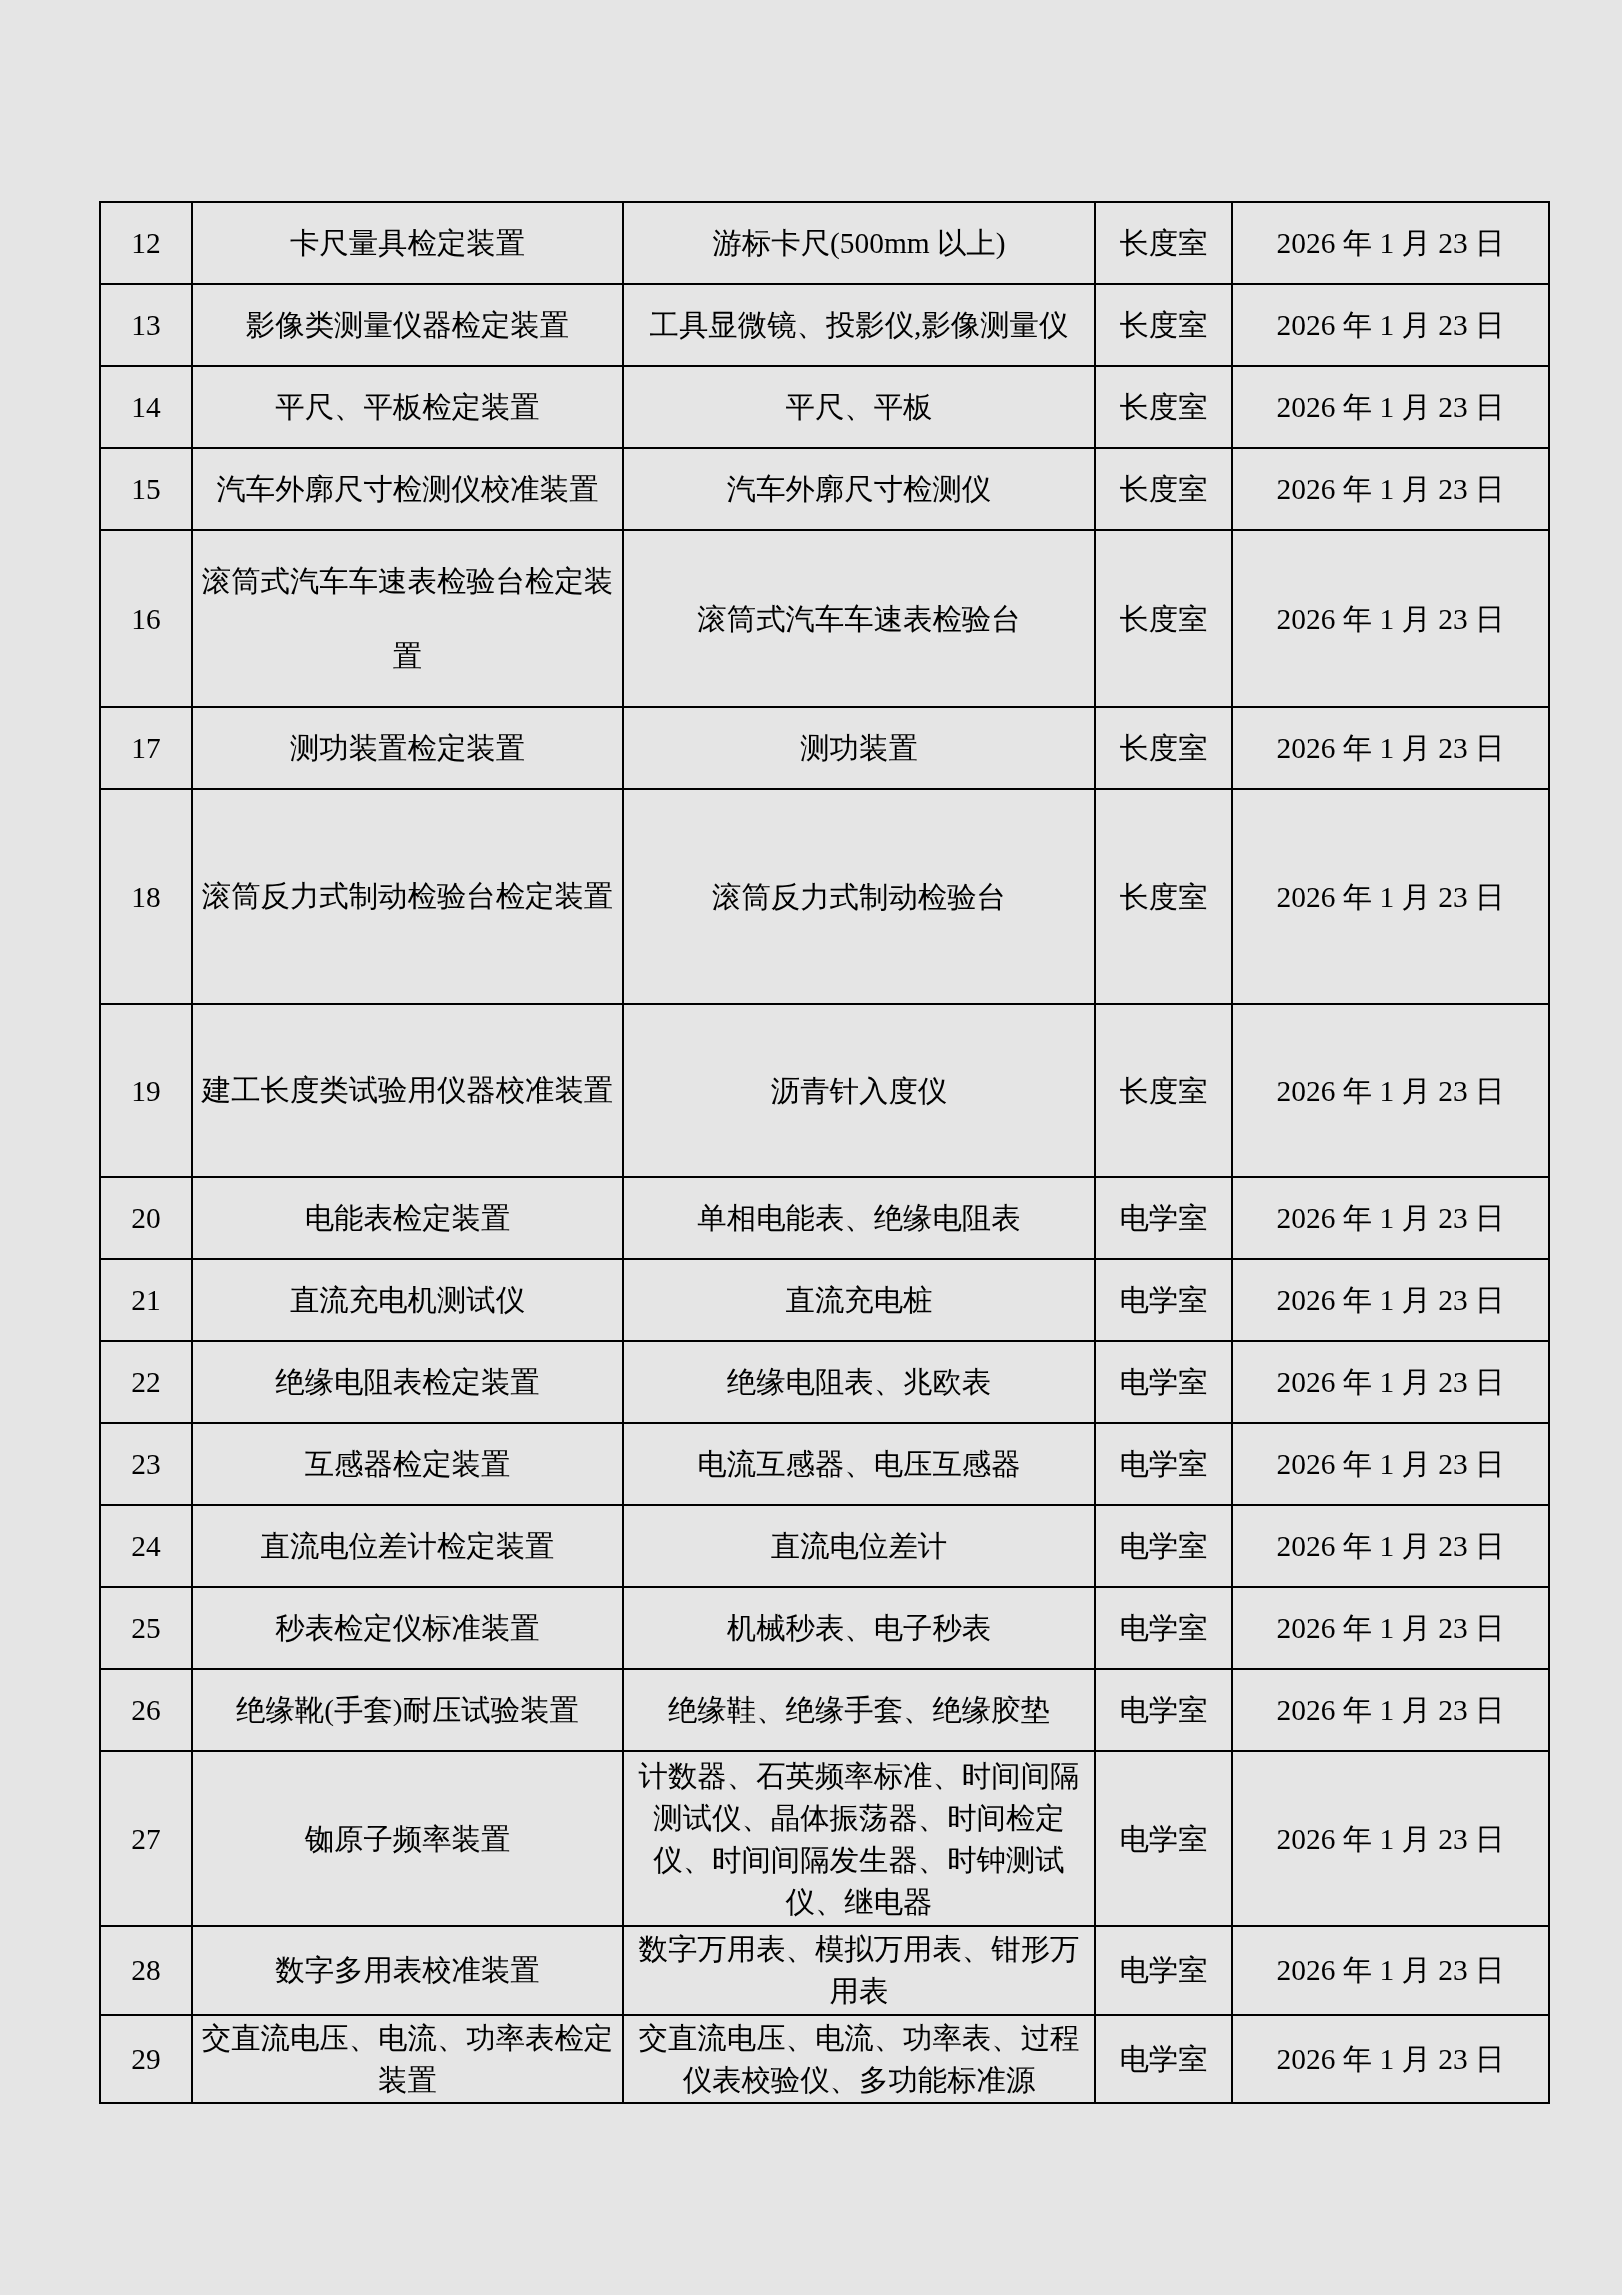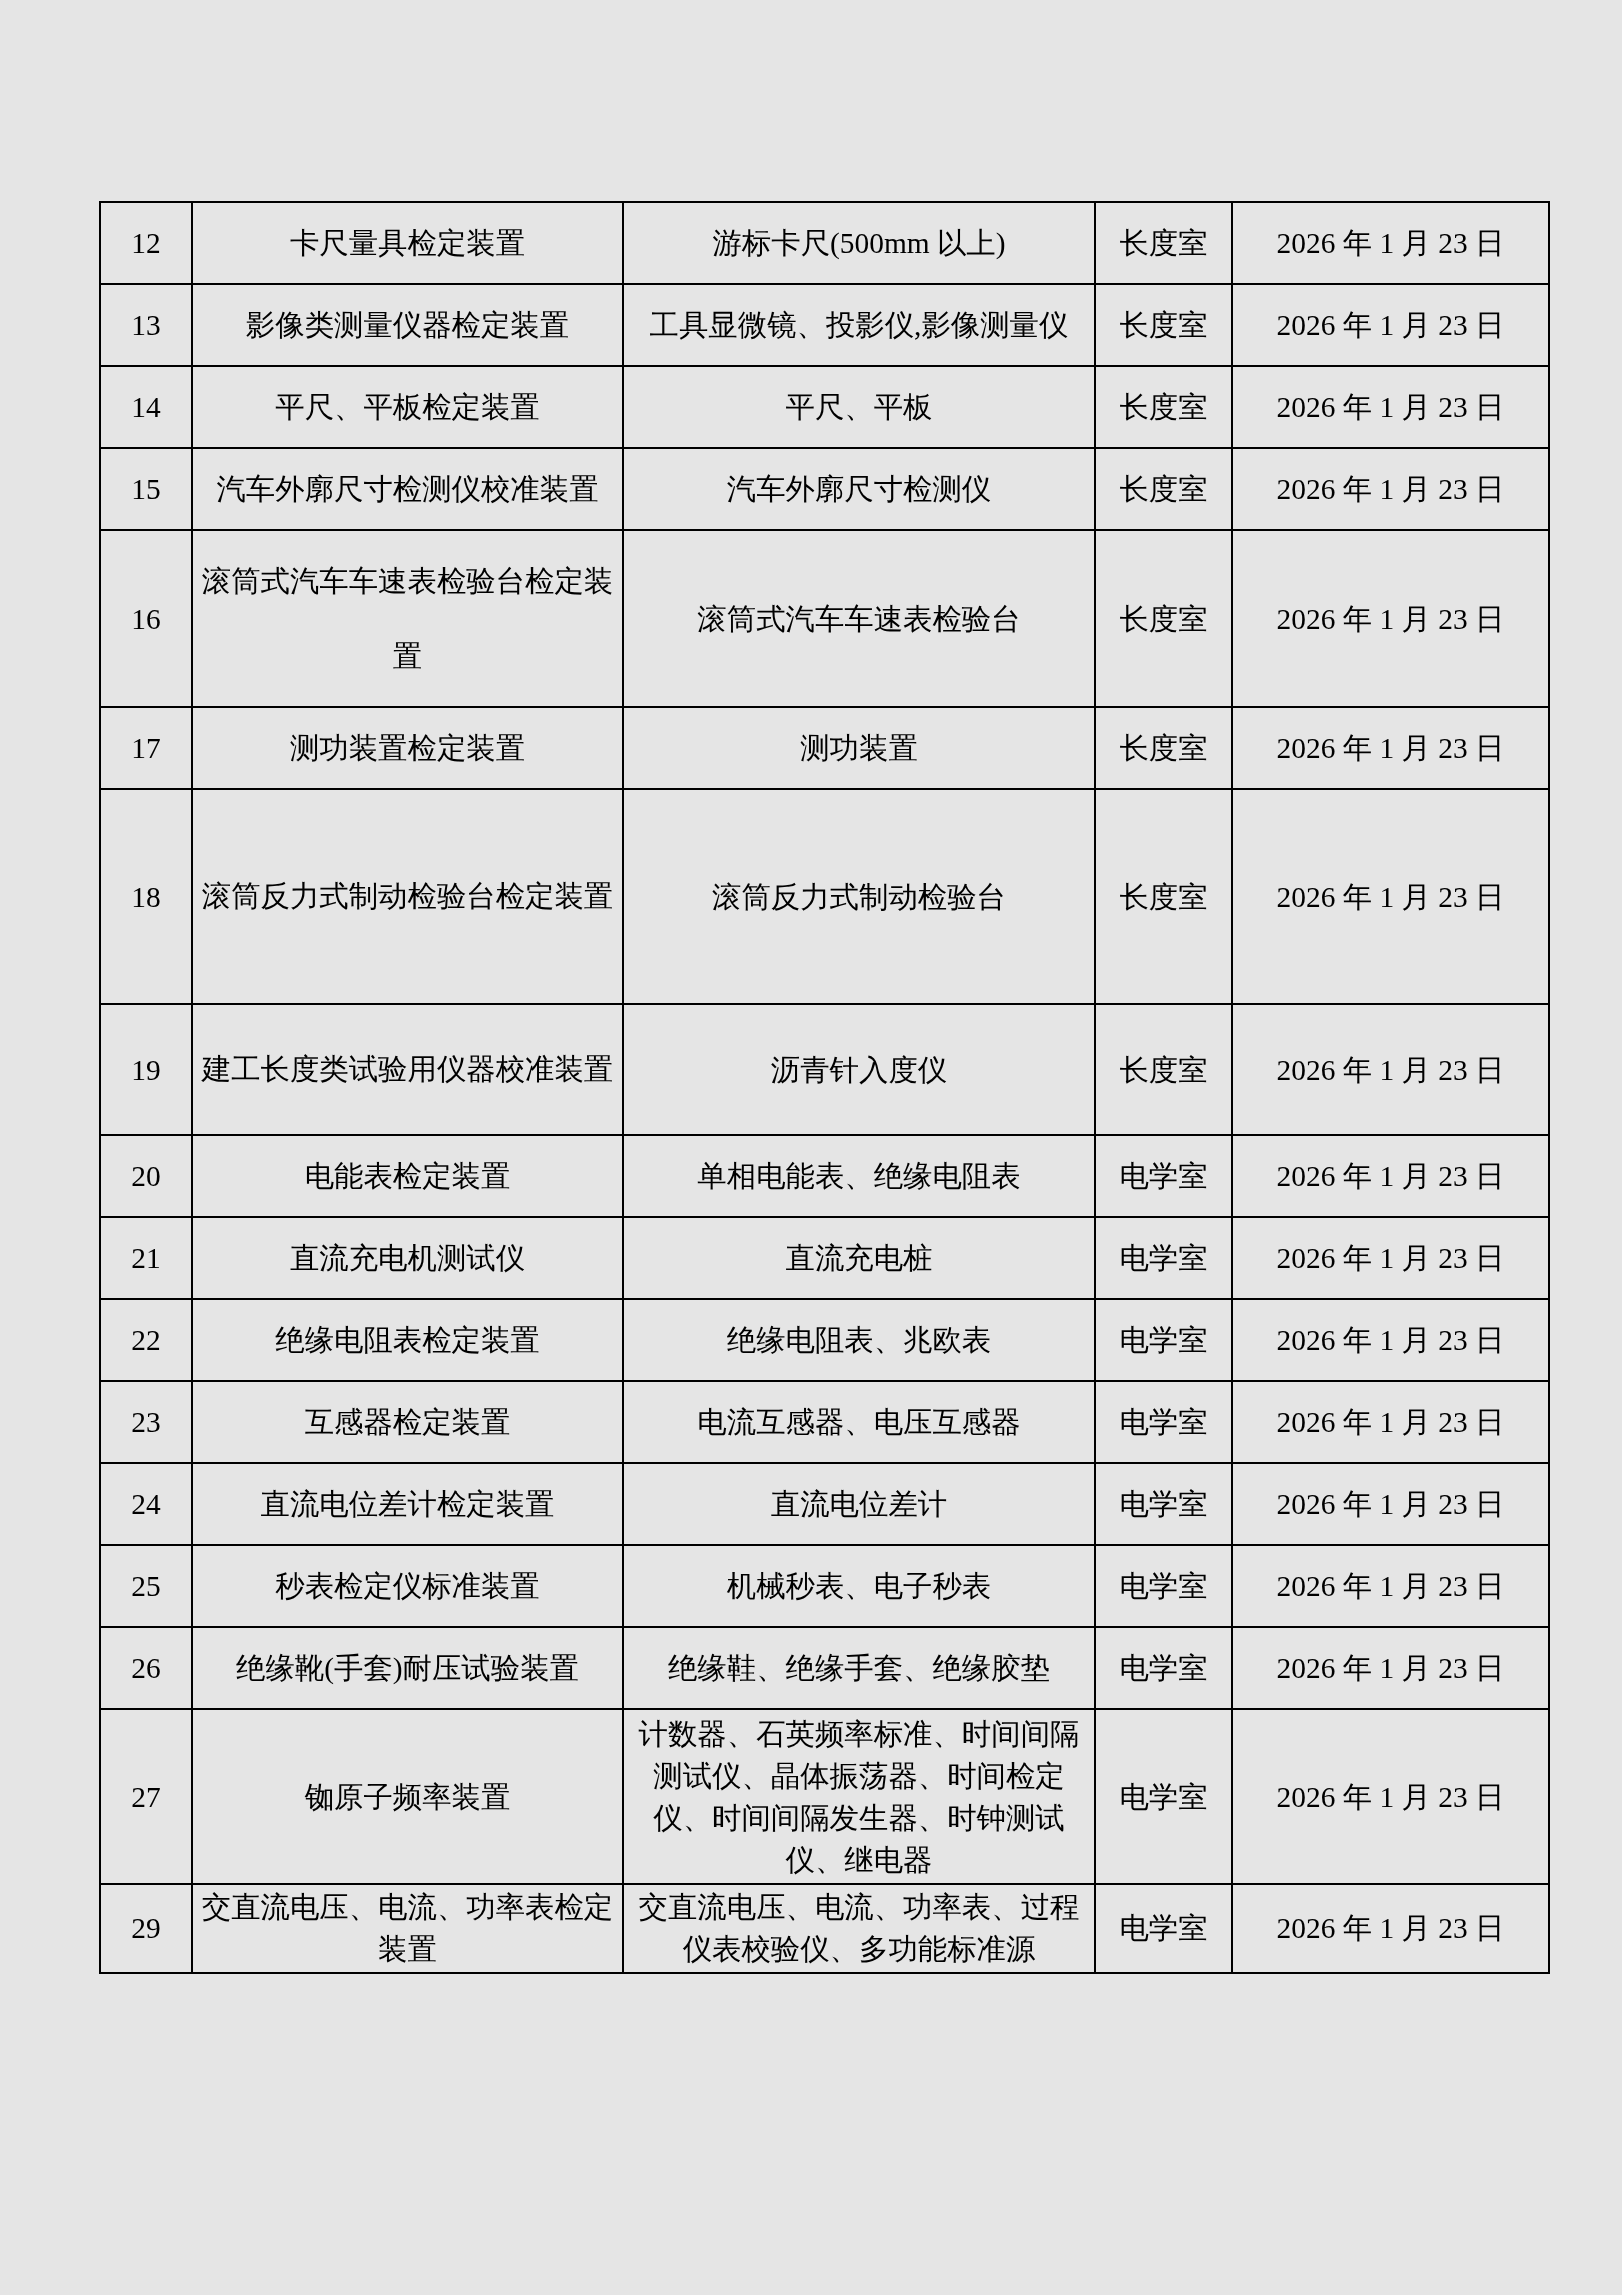--- a/index.html
+++ b/index.html
@@ -39,21 +39,21 @@
   col.c-seq    { width: 92px; }
   col.c-device { width: 431px; }
   col.c-items  { width: 472px; }
   col.c-room   { width: 137px; }
   col.c-date   { width: 317px; }
 
   
   tbody tr { height: 82px; }
   tbody tr:nth-child(5)  { height: 177px; } 
   tbody tr:nth-child(7)  { height: 215px; } 
-  tbody tr:nth-child(8)  { height: 131px; } 
+  tbody tr:nth-child(8)  { height: 173px; } 
   tbody tr:nth-child(16) { height: 175px; } 
   tbody tr:nth-child(17) { height: 84px; } 
   tbody tr:nth-child(18) { height: 87px; } 
 
   
   tbody tr:nth-child(5) td:nth-child(2),
   tbody tr:nth-child(7) td:nth-child(2),
   tbody tr:nth-child(8) td:nth-child(2) {
     line-height: 75px;
   }
@@ -177,20 +177,27 @@
           <td>2026 年 1 月 23 日</td>
         </tr>
         <tr>
           <td>27</td>
           <td>铷原子频率装置</td>
           <td>计数器、石英频率标准、时间间隔测试仪、晶体振荡器、时间检定仪、时间间隔发生器、时钟测试仪、继电器</td>
           <td>电学室</td>
           <td>2026 年 1 月 23 日</td>
         </tr>
         <tr>
+          <td>28</td>
+          <td>数字多用表校准装置</td>
+          <td>数字万用表、模拟万用表、钳形万用表</td>
+          <td>电学室</td>
+          <td>2026 年 1 月 23 日</td>
+        </tr>
+        <tr>
           <td>29</td>
           <td>交直流电压、电流、功率表检定装置</td>
           <td>交直流电压、电流、功率表、过程仪表校验仪、多功能标准源</td>
           <td>电学室</td>
           <td>2026 年 1 月 23 日</td>
         </tr>
       </tbody>
   </table>
 </div>
 

